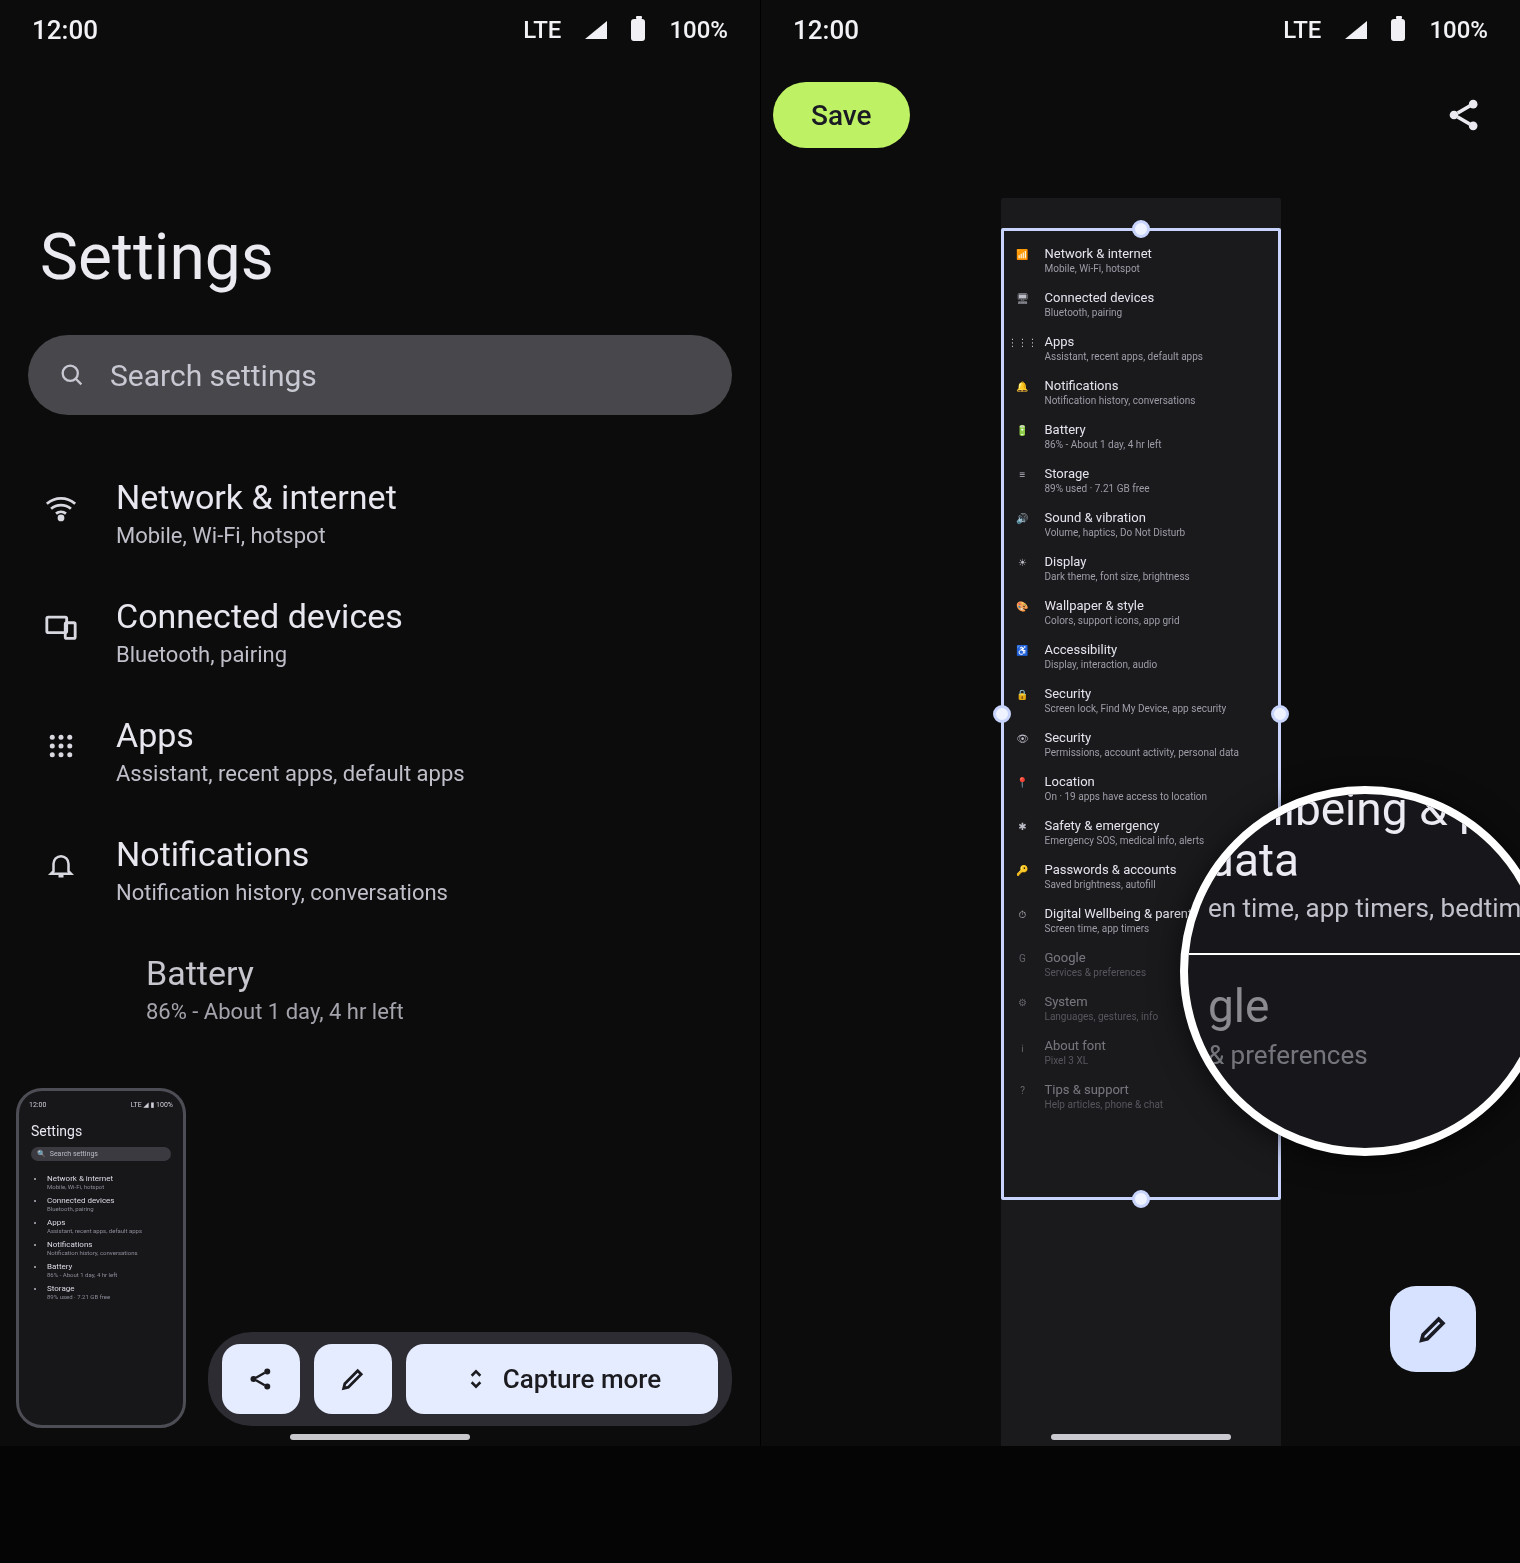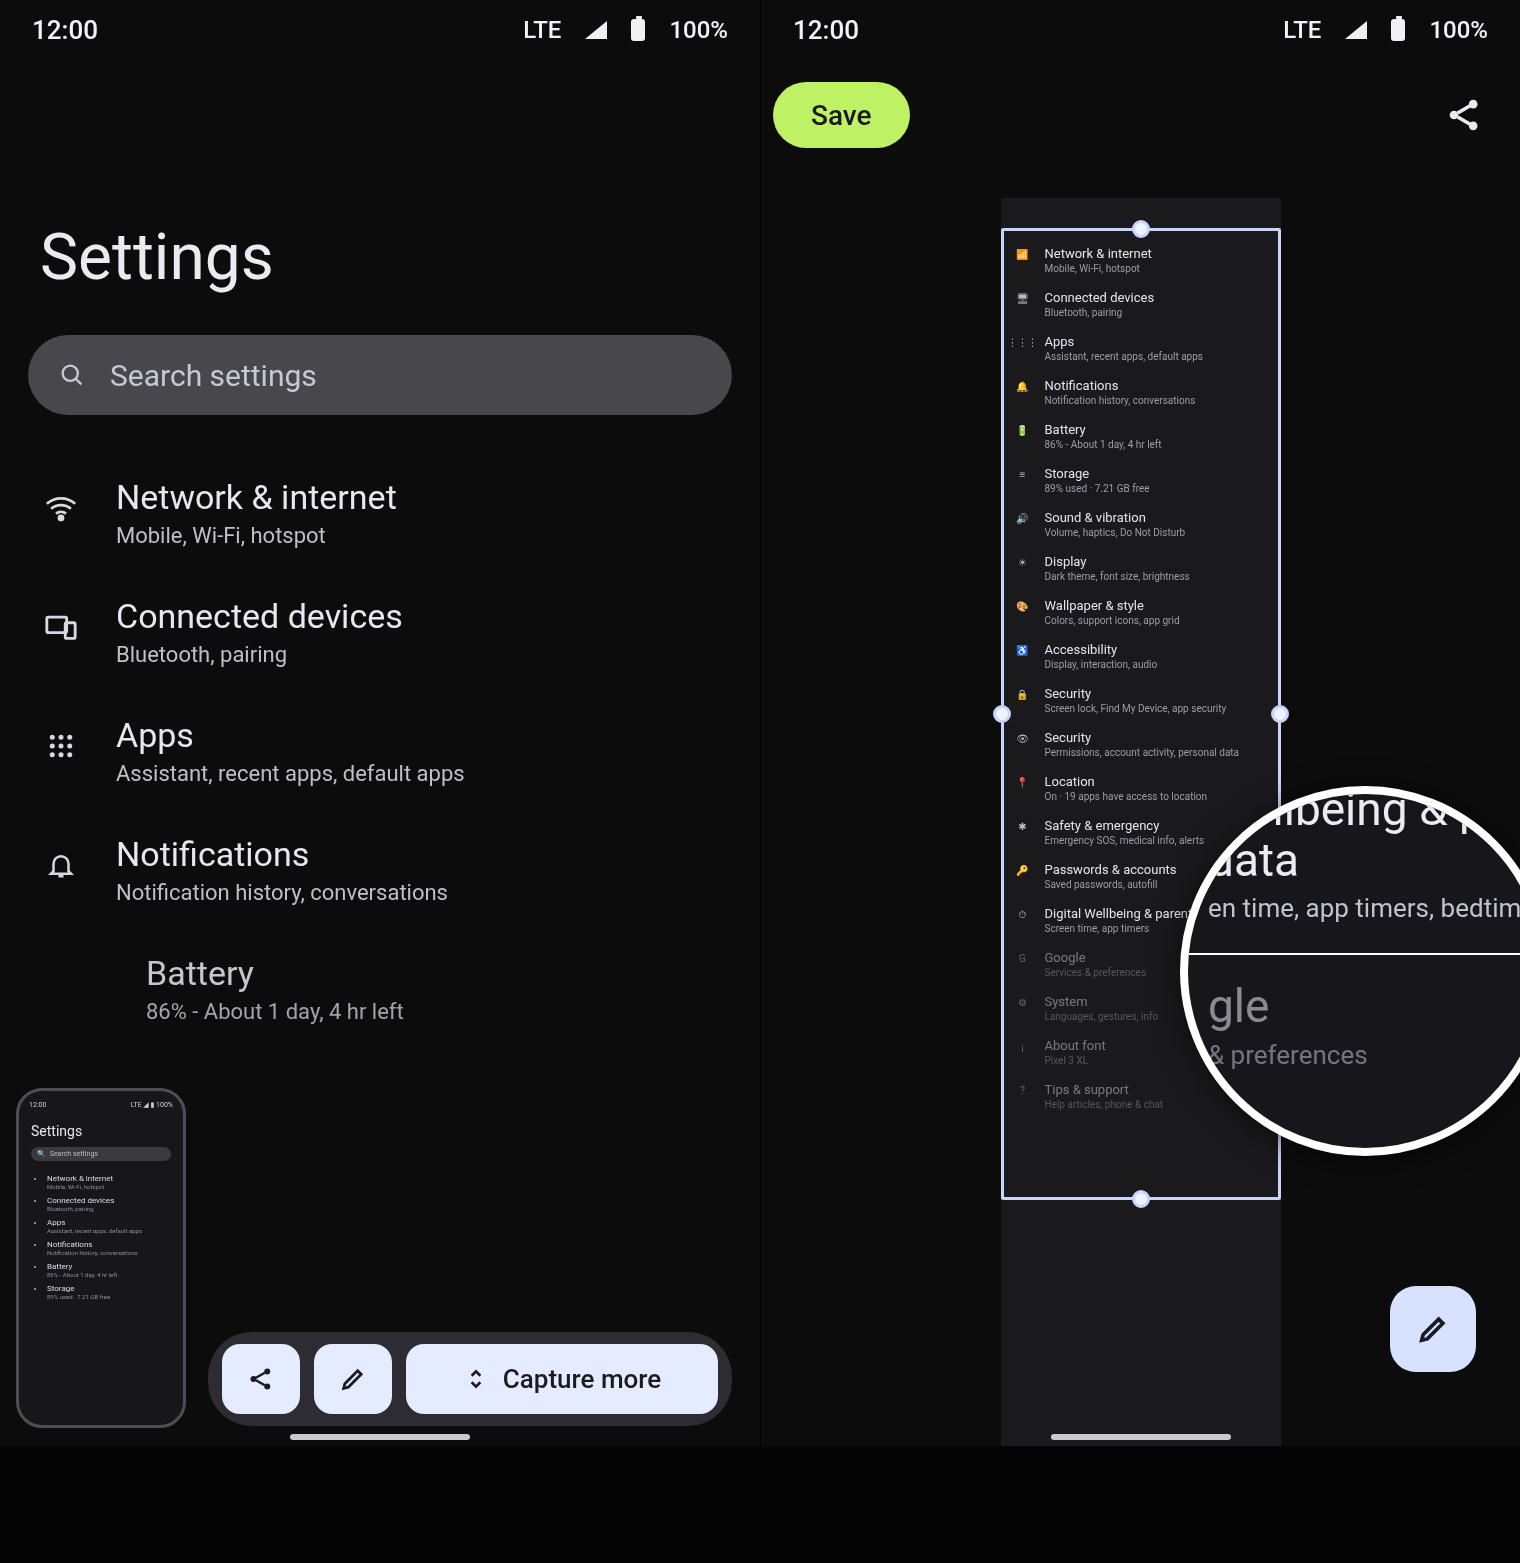--- a/index.html
+++ b/index.html
@@ -495,21 +495,21 @@
             <div class="mi">✱</div>
             <div class="mt">
               <div class="mtt">Safety &amp; emergency</div>
               <div class="mts">Emergency SOS, medical info, alerts</div>
             </div>
           </div>
           <div class="mini-row">
             <div class="mi">🔑</div>
             <div class="mt">
               <div class="mtt">Passwords &amp; accounts</div>
-              <div class="mts">Saved passwords, autofill</div>
+              <div class="mts">Saved brightness, autofill</div>
             </div>
           </div>
           <div class="mini-row">
             <div class="mi">⏱</div>
             <div class="mt">
               <div class="mtt">Digital Wellbeing &amp; parental controls</div>
               <div class="mts">Screen time, app timers</div>
             </div>
           </div>
           <div class="mini-row fade">

